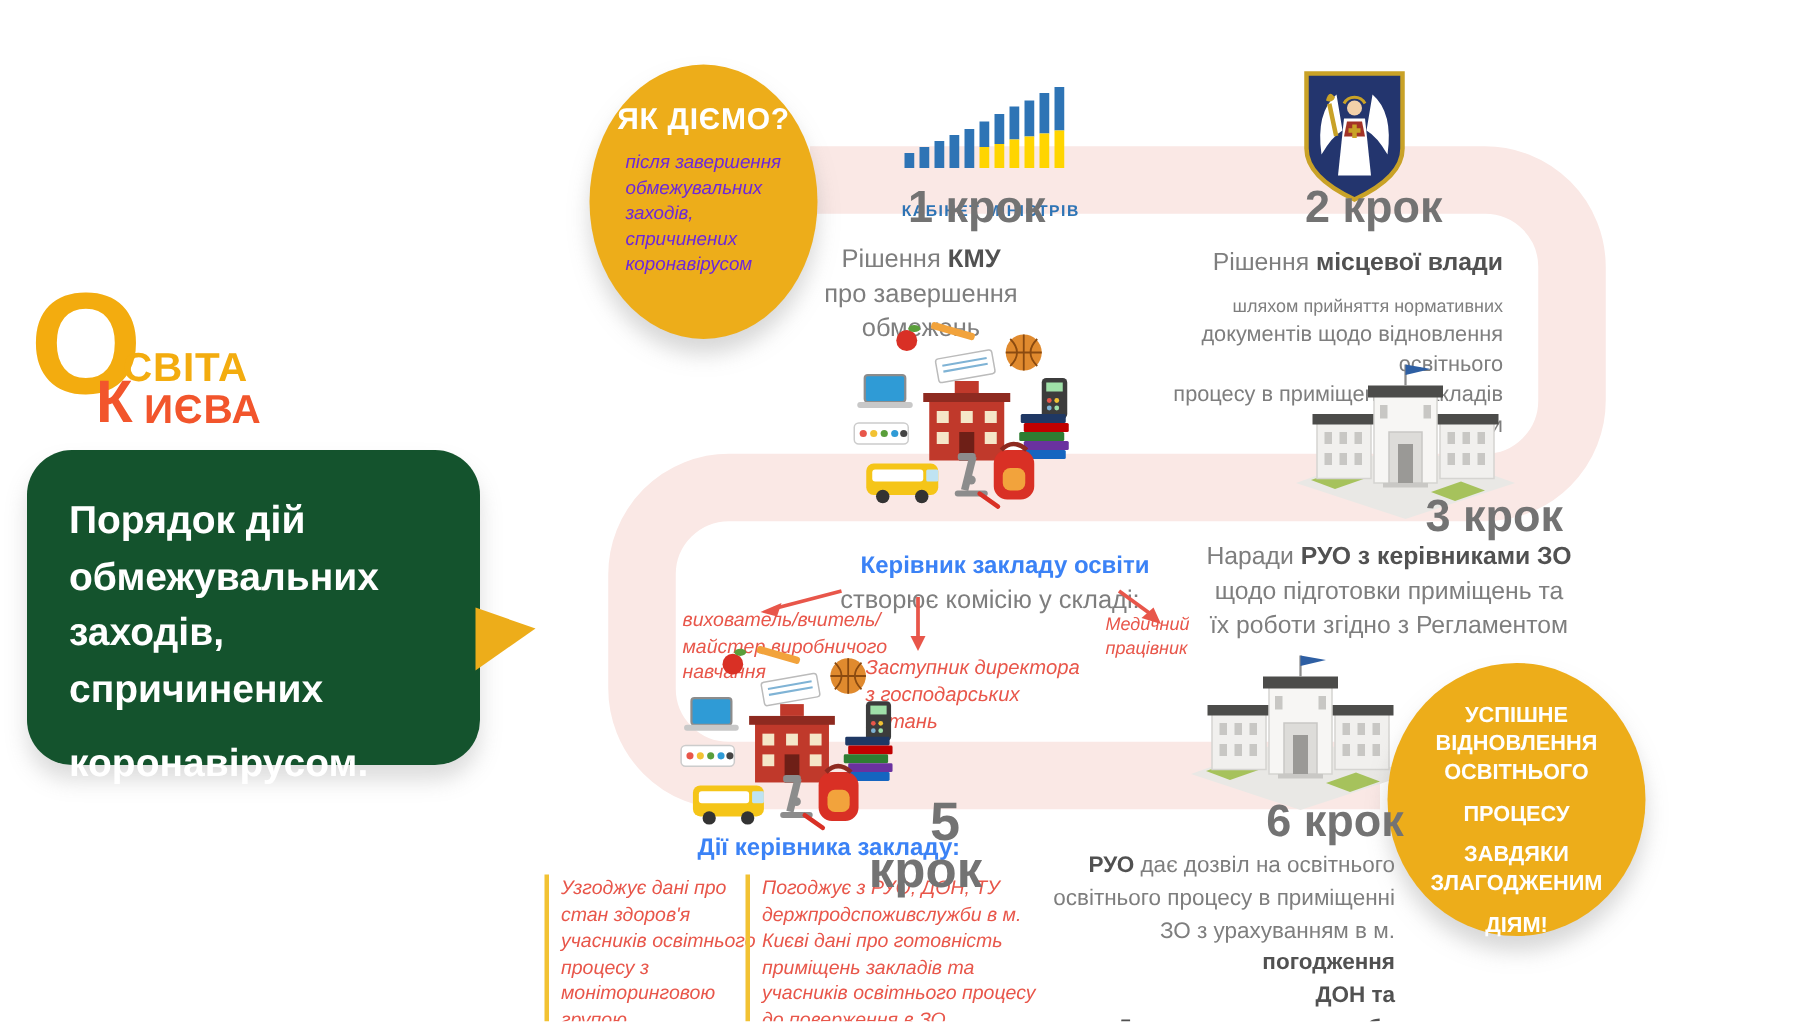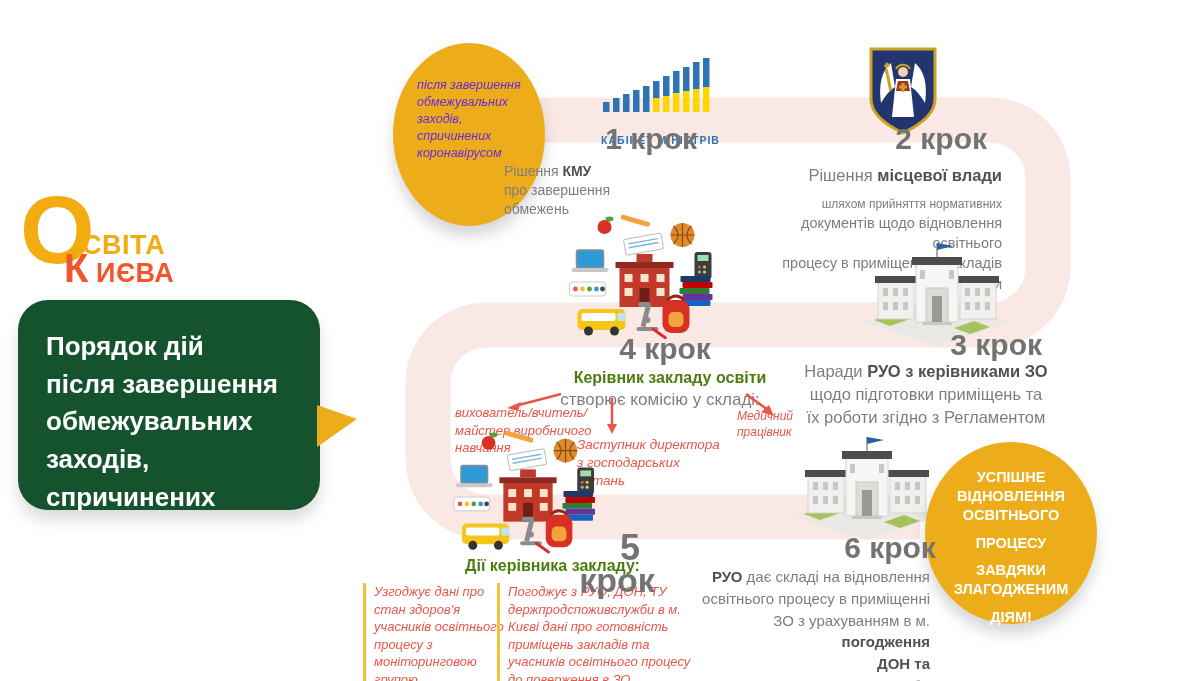--- a/index.html
+++ b/index.html
@@ -34,21 +34,21 @@
     z-index:2;box-shadow:0 10px 14px rgba(140,140,140,.3);box-sizing:border-box;
     padding:28px 20px 0 28px;color:#fff;font-weight:bold;font-size:26px;line-height:1.45;}
   #bubble .tail{position:absolute;right:-37px;top:105px;width:0;height:0;
     border-left:40px solid #EDAD1A;border-top:14px solid transparent;border-bottom:28px solid transparent;}
   #bubble .last{margin-top:11px;}
   
   .krok{color:#737373;font-weight:bold;font-size:30px;z-index:3;line-height:1;}
   
   .gray{color:#7E7E7E;z-index:2;}
   .gray b{color:#515151;font-weight:bold;}
-  .darktitle{color:#4d7c0f;font-weight:bold;z-index:2;}
+  .darktitle{color:#3b82f6;font-weight:bold;z-index:2;}
   .rednote{color:#E8564A;font-style:italic;font-size:13px;line-height:1.35;z-index:2;}
   .yline{border-left:3px solid #F2C233;padding-left:8px;}
   
   #kmu{left:583px;top:58px;width:155px;text-align:center;z-index:2;}
   #kmu .l1{font-size:10.5px;font-weight:bold;color:#2E74B5;letter-spacing:1px;margin-top:18px;}
   #kmu .l2{font-size:21px;color:#2E74B5;letter-spacing:3px;font-weight:500;}
   .noselect{user-select:none;}
 </style>
 </head>
 <body>
@@ -185,79 +185,78 @@
   </symbol>
 </svg>
 
 <div id="stage" class="noselect">
 
   <svg id="track" width="1203" height="681">
     <path d="M 540 120 H 990 A 58 58 0 0 1 1048 178 V 267 A 58 58 0 0 1 990 325 H 486 A 58 58 0 0 0 428 383 V 459 A 58 58 0 0 0 486 517 H 920" stroke="#FAE8E5" stroke-width="45" fill="none"></path>
   </svg>
 
   <div id="how-circle" class="abs ycircle">
+    <div class="t">ЯК ДІЄМО?</div>
     <div class="s">після завершення обмежувальних заходів, спричинених коронавірусом</div>
   </div>
 
   <div id="logo" class="abs">
     <span class="o">О</span>
     <span class="svita">СВІТА</span>
     <span class="k">К</span>
     <span class="yeva">ИЄВА</span>
   </div>
 
   <div id="bubble" class="abs">
     <div class="tail"></div>
     <div>Порядок дій</div>
-    <div>після завершення</div>
     <div>обмежувальних</div>
     <div>заходів, спричинених</div>
     <div class="last">коронавірусом.</div>
   </div>
 
   <div id="kmu" class="abs">
     <svg width="118" height="54">
         <use href="#kmubars"></use>
       </svg>
     <div class="l1">КАБІНЕТ МІНІСТРІВ</div>
   </div>
 
   <svg class="abs" style="left:867px;top:45px;z-index:2" width="72" height="92">
       <use href="#arms"></use>
     </svg>
 
   <div class="abs krok" style="left:555px;top:124px;width:142px;text-align:right">1 крок</div>
-  <div class="abs gray" style="left:504px;top:162px;width:168px;text-align:left;font-size:14px;line-height:1.35">
+  <div class="abs gray" style="left:530px;top:162px;width:168px;text-align:center;font-size:17px;line-height:1.35">
     <div><span>Рішення </span><b>КМУ</b></div>
     <div>про завершення</div>
     <div>обмежень</div>
   </div>
 
-  <div class="abs krok" style="left:837px;top:124px;width:150px;text-align:right">2 крок</div>
+  <div class="abs krok" style="left:870px;top:124px;width:150px;text-align:left">2 крок</div>
   <div class="abs gray" style="left:740px;top:164px;width:262px;text-align:right;font-size:16.5px;line-height:1.4">
     <div><span>Рішення </span><b>місцевої влади</b></div>
     <div style="margin-top:9px;font-size:12px">шляхом прийняття нормативних</div>
     <div style="font-size:14.5px">документів щодо відновлення освітнього</div>
     <div style="font-size:14.5px">процесу в приміщеннях закладів освіти</div>
   </div>
 
   <svg class="abs" style="left:862px;top:238px;z-index:2" width="150" height="108">
       <use href="#building"></use>
     </svg>
   <div class="abs krok" style="left:922px;top:330px;width:120px;text-align:right">3 крок</div>
   <div class="abs gray" style="left:800px;top:360px;width:252px;text-align:center;font-size:16.5px;line-height:1.4">
     <div><span>Наради </span><b>РУО з керівниками ЗО</b></div>
     <div>щодо підготовки приміщень та</div>
     <div>їх роботи згідно з Регламентом</div>
   </div>
 
   <svg class="abs" style="left:562px;top:212px;z-index:2" width="165" height="140">
       <use href="#supplies"></use>
     </svg>
-  <div class="abs krok" style="left:595px;top:334px;width:140px;text-align:center">4 крок</div>
   <div class="abs darktitle" style="left:545px;top:369px;width:250px;text-align:center;font-size:16px">Керівник закладу освіти</div>
   <div class="abs gray" style="left:535px;top:390px;width:250px;text-align:center;font-size:17px">створює комісію у складі:</div>
 
   <svg class="abs" style="left:505px;top:390px;z-index:2" width="60" height="22">
     <line x1="56" y1="4" x2="10" y2="16" stroke="#E8564A" stroke-width="2.5"></line>
     <polygon points="2,18 16,12 13,21" fill="#E8564A"></polygon>
   </svg>
   <svg class="abs" style="left:604px;top:398px;z-index:2" width="16" height="36">
     <line x1="8" y1="0" x2="8" y2="28" stroke="#E8564A" stroke-width="2.5"></line>
     <polygon points="8,36 3,26 13,26" fill="#E8564A"></polygon>
@@ -278,21 +277,21 @@
   <div class="abs krok" style="left:557px;top:563px;width:120px;text-align:center;font-size:34px">крок</div>
   <div class="abs darktitle" style="left:435px;top:557px;width:235px;text-align:center;font-size:16px">Дії керівника закладу:</div>
   <div class="abs rednote yline" style="left:363px;top:583px;width:130px">Узгоджує дані про стан здоров'я учасників освітнього процесу з моніторинговою групою</div>
   <div class="abs rednote yline" style="left:497px;top:583px;width:196px;min-height:93px">Погоджує з РУО, ДОН, ТУ держпродспоживслужби в м. Києві дані про готовність приміщень закладів та учасників освітнього процесу до поверження в ЗО</div>
 
   <svg class="abs" style="left:792px;top:432px;z-index:2" width="150" height="108">
       <use href="#building"></use>
     </svg>
   <div class="abs krok" style="left:830px;top:533px;width:120px;text-align:center">6 крок</div>
   <div class="abs gray" style="left:690px;top:566px;width:240px;text-align:right;font-size:15px;line-height:1.45">
-    <div><b>РУО</b><span> дає складі на відновлення</span></div>
+    <div><b>РУО</b><span> дає дозвіл на освітнього</span></div>
     <div>освітнього процесу в приміщенні</div>
     <div><span>ЗО з урахуванням в м. </span><b>погодження</b></div>
     <div><b>ДОН та Держпродспоживслужби</b></div>
 
   </div>
 
   <div id="success-circle" class="abs ycircle">
     <div>УСПІШНЕ</div>
     <div>ВІДНОВЛЕННЯ</div>
     <div>ОСВІТНЬОГО</div>

